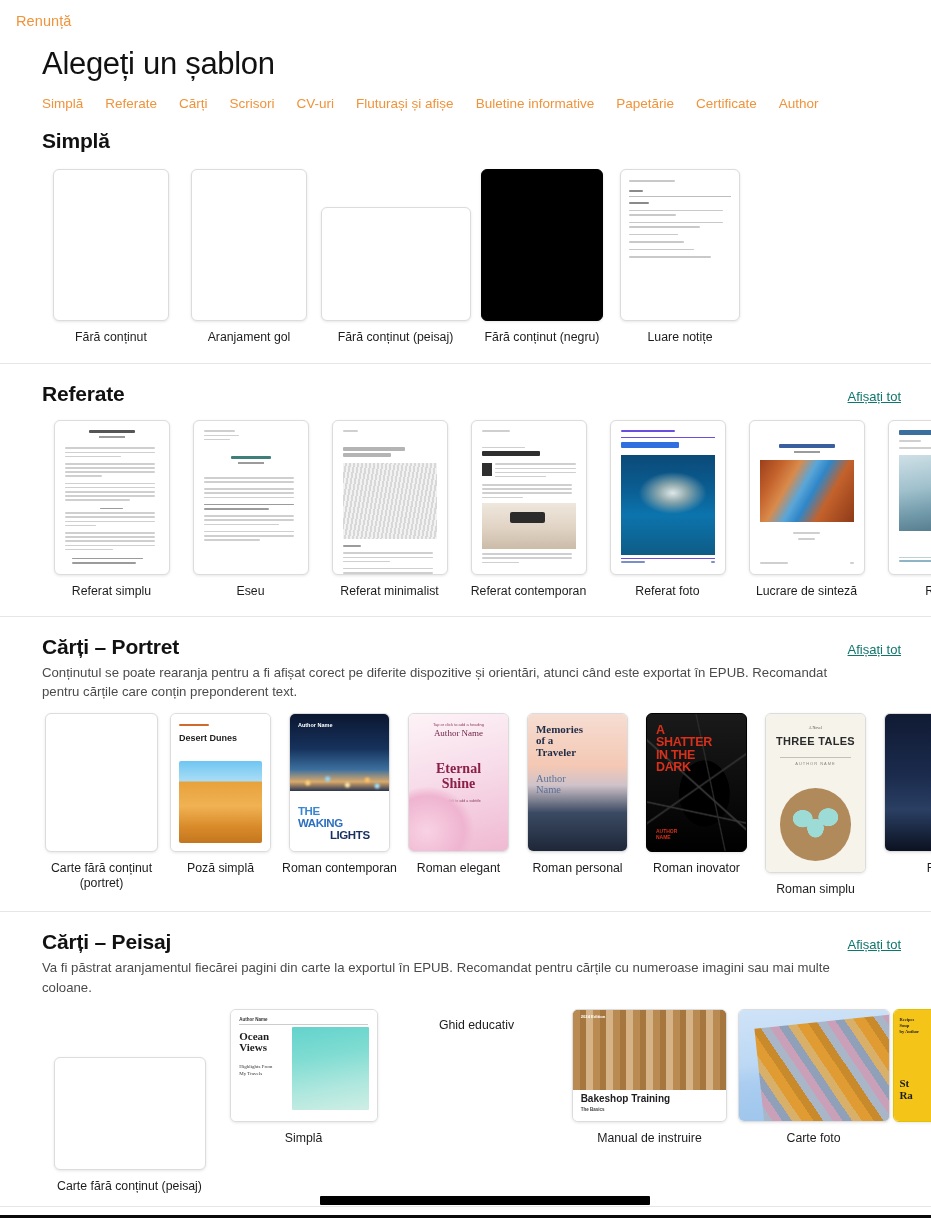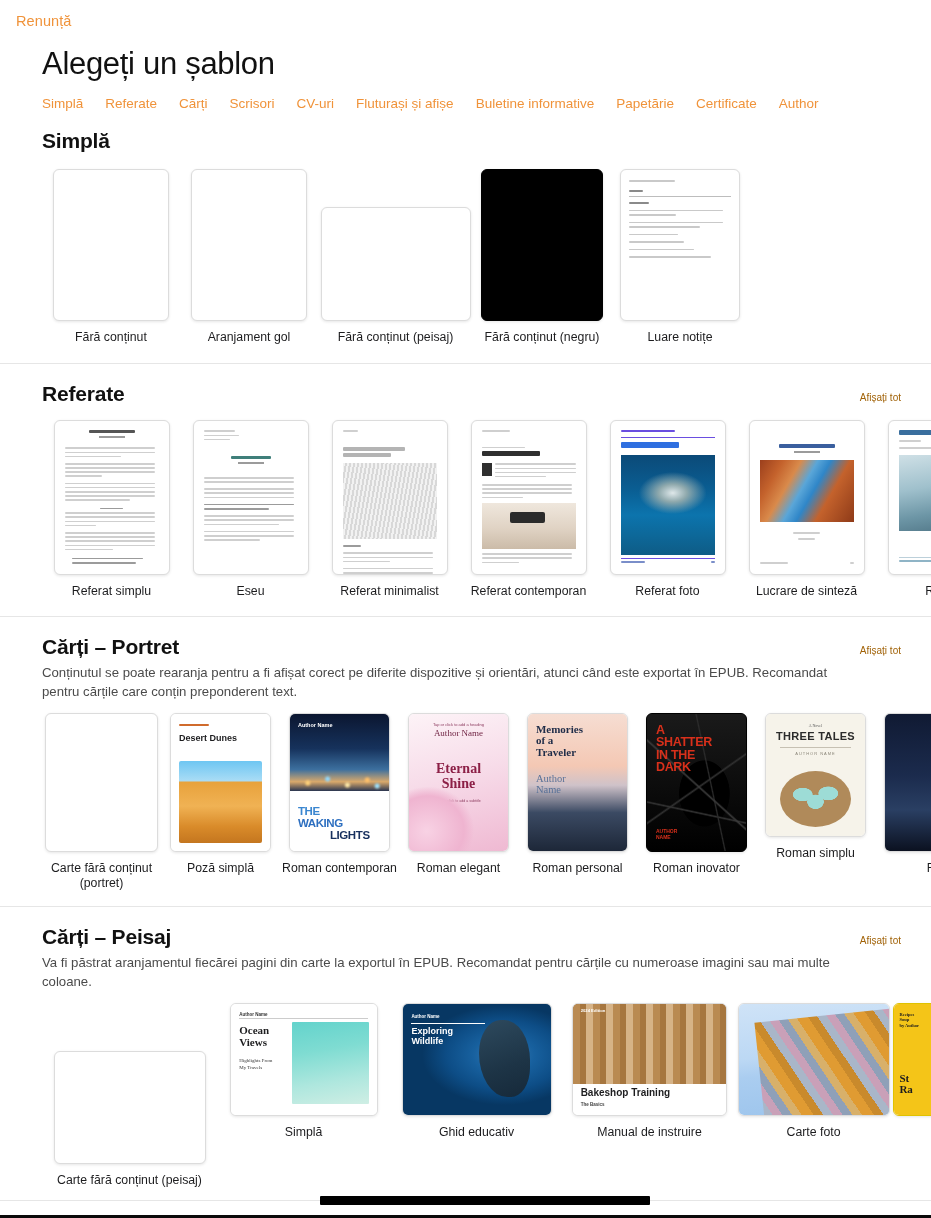--- a/index.html
+++ b/index.html
@@ -30,21 +30,21 @@
     color: #f0933a; font-size: 13.5px; white-space: nowrap; cursor: pointer;
   }
 
   
   .section { position: relative; padding: 0 0 0 0; background:#fff; }
   .section + .section { border-top: 1px solid #e6e6e6; }
   .section-inner { padding: 18px 0 14px 42px; }
   .sec-headrow { display: flex; align-items: baseline; padding-right: 30px; }
   .sec-title { font-size: 21px; font-weight: 700; color: #111; letter-spacing: -0.2px; }
   .sec-showall {
-    margin-left: auto; color: #a16207; font-size: 10px; cursor: pointer; white-space: nowrap;
+    margin-left: auto; color: #0f766e; font-size: 13px; cursor: pointer; white-space: nowrap; text-decoration: underline;
   }
   .sec-desc {
     font-size: 13.2px; color: #4b4b4b; line-height: 1.45; margin-top: 4px;
     max-width: 790px;
   }
 
   .row { display: flex; gap: 0; margin-top: 12px; }
   .cell { flex: 0 0 auto; display: flex; flex-direction: column; align-items: center; }
   .thumb {
     background: #fff; border: 1px solid #dcdcdc; border-radius: 6px;
@@ -572,21 +572,21 @@
               <div style="position:absolute;left:9%;bottom:8%;font-weight:700;font-size:5px;line-height:1.1;color:#d8301b;">
                 <div>AUTHOR</div>
                   <div>NAME</div>
               </div>
             </div>
           </div>
           <div class="caption">Roman inovator</div>
         </div>
 
         <div class="cell" style="width:119px;">
-          <div class="thumb" style="width:101px;height:124px;">
+          <div class="thumb" style="width:101px;height:160px;">
             <div class="cover cv-three">
               <div style="position:absolute;left:0;right:0;top:7%;text-align:center;font-family:'Liberation Serif',serif;font-size:4px;color:#5a5a5a;">A Novel</div>
               <div style="position:absolute;left:0;right:0;top:13%;text-align:center;font-weight:700;font-size:11px;letter-spacing:0.3px;color:#2b2b2b;">THREE TALES</div>
               <div style="position:absolute;left:14%;right:14%;top:27%;height:1px;background:#c6c0b2;"></div>
               <div style="position:absolute;left:0;right:0;top:30%;text-align:center;font-size:4px;letter-spacing:1px;color:#8a8578;">AUTHOR NAME</div>
               <div class="nest"></div>
             </div>
           </div>
           <div class="caption">Roman simplu</div>
         </div>
@@ -630,30 +630,20 @@
                 <div>Highlights From</div>
                   <div>My Travels</div>
               </div>
               <div class="seaimg"></div>
             </div>
           </div>
           <div class="caption">Simplă</div>
         </div>
 
         <div class="cell" style="width:173px;">
-          <div class="thumb" style="width:150px;height:113px;">
-            <div class="cover lc-seal">
-              <div style="position:absolute;left:6%;top:9%;font-size:4.5px;font-weight:700;color:#fff;">Author Name</div>
-              <div style="position:absolute;left:6%;right:44%;top:17%;height:1.2px;background:#fff;"></div>
-              <div style="position:absolute;left:6%;top:21%;font-weight:700;font-size:9px;line-height:1.05;color:#fff;">
-                <div>Exploring</div>
-                  <div>Wildlife</div>
-              </div>
-            </div>
-          </div>
           <div class="caption">Ghid educativ</div>
         </div>
 
         <div class="cell" style="width:173px;">
           <div class="thumb" style="width:155px;height:113px;">
             <div class="cover lc-bake">
               <div class="bimg"></div>
               <div style="position:absolute;left:5%;top:4%;font-size:4.2px;font-weight:700;color:#fff;">2024 Edition</div>
               <div style="position:absolute;left:5%;top:75%;font-weight:700;font-size:10px;color:#1d1d1f;">Bakeshop Training</div>
               <div style="position:absolute;left:5%;top:88%;font-weight:700;font-size:4.5px;color:#3a3a3a;">The Basics</div>

